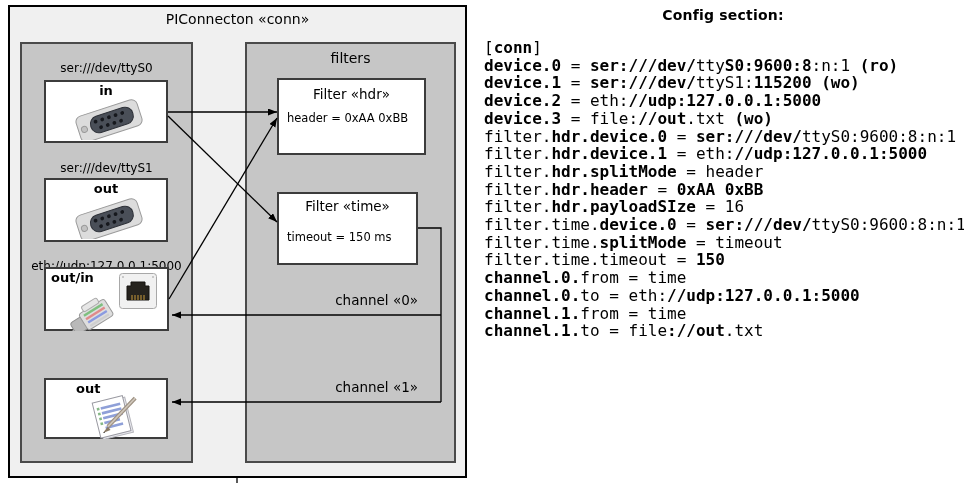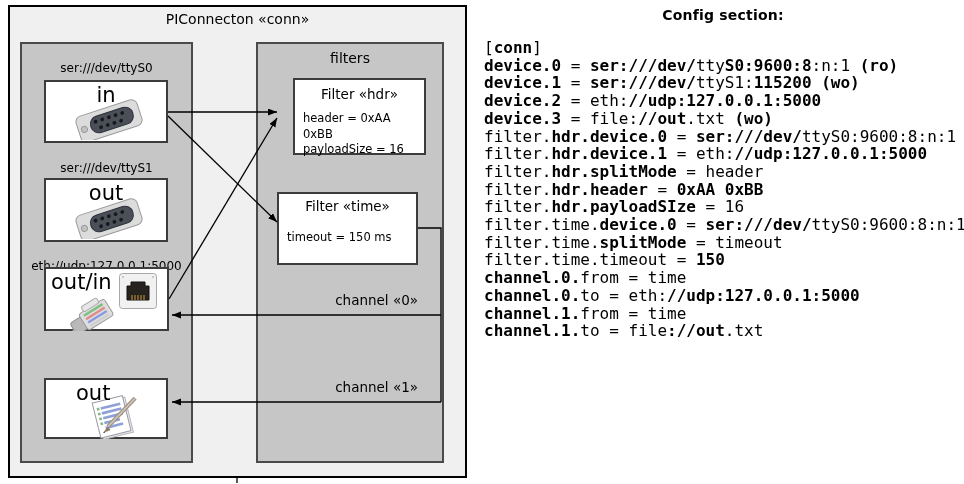--- a/index.html
+++ b/index.html
@@ -9,28 +9,28 @@
 
   
   .diagram { position:absolute; left:0; top:0; width:470px; height:484px; }
   .outer-box { position:absolute; left:8px; top:5px; width:459px; height:473px;
                border:2px solid #000; background:#f0f0f0; }
   .diagram-title { position:absolute; left:8px; top:11px; width:459px;
                    text-align:center; font-size:14px; }
   .panel { position:absolute; top:42px; height:421px; background:#c6c6c6;
            border:2px solid #4a4a4a; }
   .devices-panel { left:20px; width:173px; }
-  .filters-panel { left:256px; width:188px; }
+  .filters-panel { left:245px; width:211px; }
   .panel-title { text-align:center; margin-top:6px; font-size:14px; }
 
   .dev-label { position:absolute; left:20px; width:173px; text-align:center;
                font-size:12px; }
   .dev-box { position:absolute; left:44px; width:124px; background:#fff;
              border:2px solid #3c3c3c; }
-  .port-label { position:absolute; top:1px; font-size:21px; }
+  .port-label { position:absolute; top:1px; font-size:13px;font-weight:bold; }
   .port-center { left:0; width:100%; text-align:center; }
   .port-left { left:5px; }
   .dev-icon { position:absolute; }
 
   .filter-box { position:absolute; background:#fff; border:2px solid #3c3c3c; }
   .filter-title { text-align:center; margin-top:6px; font-size:13.5px; }
   .filter-props { position:absolute; left:8px; font-size:11.5px; line-height:15.5px; }
 
   .channel-label { position:absolute; left:298px; width:120px; text-align:right;
                    font-size:13.5px; }
@@ -161,25 +161,24 @@
         <g transform="rotate(8 40 20)">
           <path d="M47 4 L24 36" stroke="#9c8f80" stroke-width="4"></path>
           <path d="M47 4 L24 36" stroke="#cfc6ba" stroke-width="1.5"></path>
           <path d="M24 36 l-4 7 l7 -4 z" fill="#8a7a64"></path>
           <path d="M21.5 41.5 l-1.5 1.5 l2 -0.5 z" fill="#333"></path>
         </g>
       </svg>
       <div class="port-label" style="left:30px">out</div>
     </div>
 
-    <div class="filter-box" style="left:293px;top:78px;width:133px;height:77px">
+    <div class="filter-box" style="left:277px;top:78px;width:149px;height:77px">
       <div class="filter-title">Filter «hdr»</div>
       <div class="filter-props" style="top:31px">
         <div>header = 0xAA 0xBB</div>
-        <div>payloadSize = 16</div>
       </div>
     </div>
 
     <div class="filter-box" style="left:277px;top:192px;width:141px;height:73px">
       <div class="filter-title" style="margin-top:4px">Filter «time»</div>
       <div class="filter-props" style="top:36px">
         <div>timeout = 150 ms</div>
       </div>
     </div>
 

